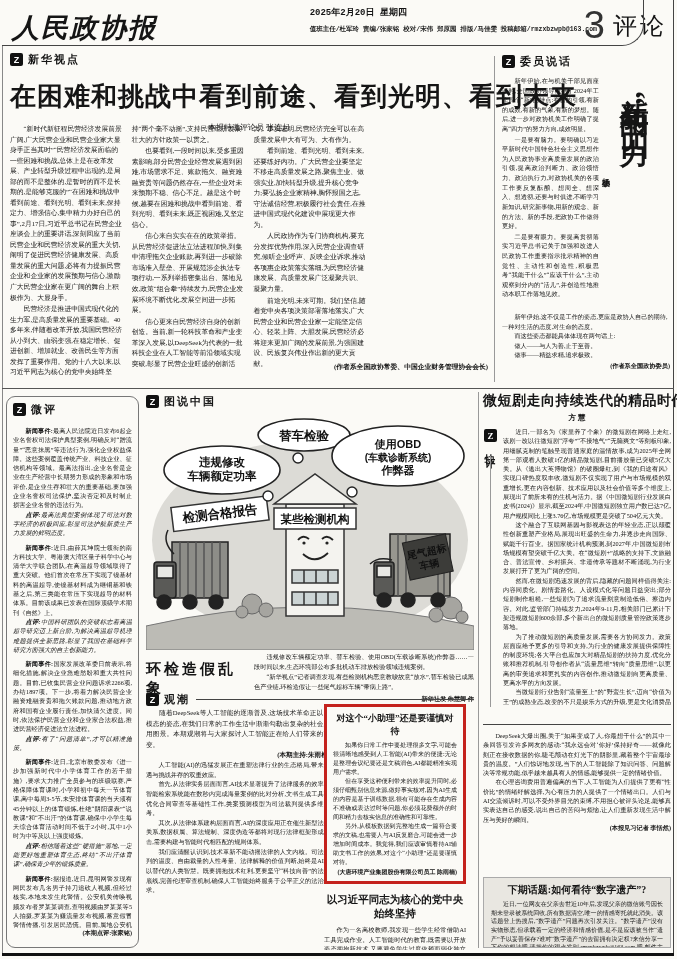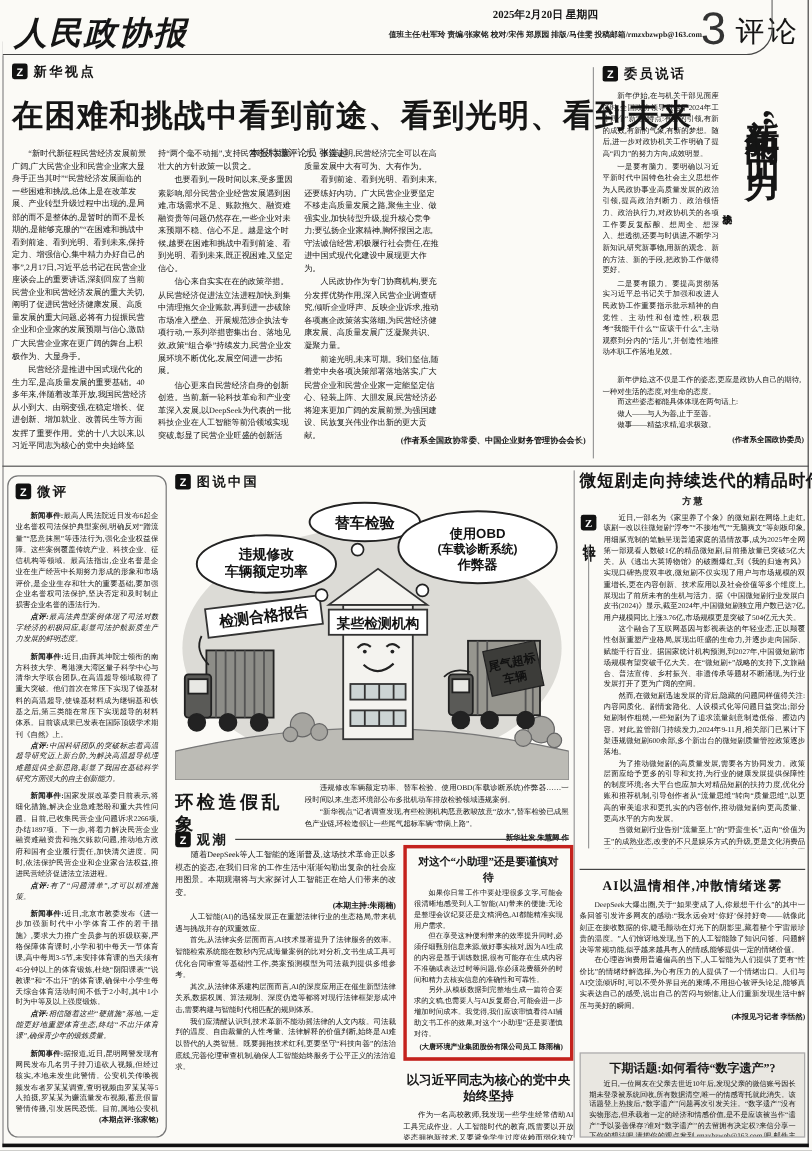--- a/index.html
+++ b/index.html
@@ -5,21 +5,21 @@
   * { box-sizing: border-box; margin: 0; padding: 0; }
   html,body { background:#888; }
   .page {
     position: relative; width: 677px; height: 959px; margin: 0 auto;
     background: #fbfaf6; color: #151515; overflow: hidden;
     font-family: "Liberation Serif", "DejaVu Serif", serif;
   }
   
   .logo { position:absolute; left:12px; top:10px; font-size:27px; font-weight:bold; font-style:italic;
           letter-spacing:2px; font-family:"DejaVu Serif",serif; }
-  .mast-right { position:absolute; right:92px; top:6px; text-align:center; font-family:Liberation Serif, serif; }
+  .mast-right { position:absolute; right:80px; top:6px; text-align:left; font-family:Liberation Mono, monospace; }
   .date-line { font-size:9px; font-weight:bold; }
   .credits { font-size:6.5px; font-weight:bold; margin-top:6px; color:#222; }
   .pagenum-block { position:absolute; right:10px; top:4px; display:flex; align-items:center; gap:8px; }
   .pagenum { font-size:38px; font-family:"Liberation Sans","DejaVu Sans",sans-serif; color:#333; }
   .pagesec { font-size:24px; font-weight:normal; font-family:"Liberation Sans","DejaVu Sans",sans-serif; letter-spacing:3px; }
   .mast-corner { position:absolute; top:0; left:2px; width:642px; height:46px;
     border-bottom:1.5px solid #444; border-right:1.5px solid #444; border-bottom-right-radius:22px; }
   .frame-right { position:absolute; top:0; right:3px; bottom:3px; border-left:1.5px solid #444; }
   .frame-left  { position:absolute; top:46px; left:2px; bottom:3px; border-left:1px solid #888; }
   .frame-bottom{ position:absolute; left:2px; right:3px; bottom:3px; border-top:3px solid #111; }
@@ -81,21 +81,21 @@
   .gc-line { flex:1; border-top:1px solid #444; }
   .gc-left { position:absolute; left:146px; top:708px; width:184px; height:240px; overflow:hidden; }
   .gc-headline { text-align:center; font-family:"Liberation Sans","DejaVu Sans",sans-serif;
                  font-weight:bold; font-size:19px; letter-spacing:4px; margin:2px 0 8px; }
   .gc-intro { font-size:6.6px; line-height:1.6; }
   .gc-intro p { text-indent:2em; text-align:justify; }
   .gc-host { text-align:right; font-size:6.6px; font-weight:bold; margin-top:1px; }
   .sub-headline { text-align:center; font-weight:bold; font-size:11px; letter-spacing:1px; margin:9px 0 5px; }
   .gc-body { font-size:6.2px; line-height:1.55; }
   .gc-body p { text-indent:2em; text-align:justify; }
-  .gc-right { position:absolute; left:336px; top:704px; width:142px; height:246px; overflow:hidden; }
+  .gc-right { position:absolute; left:324px; top:704px; width:142px; height:246px; overflow:hidden; }
   .red-box { border:3px solid #c4221d; padding:5px 6px 4px; background:#fbfaf6; }
   .red-title { text-align:center; font-weight:bold; font-size:9px; margin-bottom:3px; }
   .red-body { font-size:6px; line-height:1.5; }
   .red-body p { text-indent:2em; text-align:justify; }
   .red-attr { font-size:6px; margin-top:1px; }
   .edu-headline { text-align:center; font-weight:bold; font-size:10.5px; margin:9px 0 4px; }
 
   
   .drama { position:absolute; left:483px; top:392px; width:188px; }
   .drama-headline { text-align:center; font-weight:bold; font-size:14px; letter-spacing:0.5px; white-space:nowrap; }
@@ -374,21 +374,20 @@
           <p>这个融合了互联网基因与影视表达的年轻业态,正以颠覆性创新重塑产业格局,展现出旺盛的生命力,并逐步走向国际、赋能千行百业。据国家统计机构预测,到2027年,中国微短剧市场规模有望突破千亿大关。在“微短剧+”战略的支持下,文旅融合、普法宣传、乡村振兴、非遗传承等题材不断涌现,为行业发展打开了更为广阔的空间。</p>
           <p>然而,在微短剧迅速发展的背后,隐藏的问题同样值得关注:内容同质化、剧情套路化、人设模式化等问题日益突出;部分短剧制作粗糙,一些短剧为了追求流量刻意制造低俗、擦边内容。对此,监管部门持续发力,2024年9-11月,相关部门已累计下架违规微短剧600余部,多个新出台的微短剧质量管控政策逐步落地。</p>
           <p>为了推动微短剧的高质量发展,需要各方协同发力。政策层面应给予更多的引导和支持,为行业的健康发展提供保障性的制度环境;各大平台也应加大对精品短剧的扶持力度,优化分账和推荐机制,引导创作者从“流量思维”转向“质量思维”,以更高的审美追求和更扎实的内容创作,推动微短剧向更高质量、更高水平的方向发展。</p>
           <p>当微短剧行业告别“流量至上”的“野蛮生长”,迈向“价值为王”的成熟业态,改变的不只是娱乐方式的升级,更是文化消费品质的跃升。精品化才是微短剧的未来,期待微短剧创造出更多“小而美”“小而精”的时代佳作。</p>
         </div>
     </div>
   </div>
   <div class="hr-right"></div>
 
   <div class="warmth">
-    <div class="warmth-headline">AI以温情相伴,冲散情绪迷雾</div>
     <div class="warmth-body">
         <p>DeepSeek大爆出圈,关于“如果变成了人,你最想干什么”的其中一条回答引发许多网友的感动:“我永远会对‘你好’保持好奇——就像此刻正在接收数据的你,睫毛颤动在灯光下的阴影里,藏着整个宇宙最珍贵的温度。”人们惊讶地发现,当下的人工智能除了知识问答、问题解决等常规功能,似乎越来越具有人的情感,能够提供一定的情绪价值。</p>
         <p>在心理咨询费用普遍偏高的当下,人工智能为人们提供了更有“性价比”的情绪纾解选择,为心有压力的人提供了一个情绪出口。人们与AI交流倾诉时,可以不受外界目光的束缚,不用担心被评头论足,能够真实表达自己的感受,说出自己的苦闷与烦恼,让人们重新发现生活中解压与美好的瞬间。</p>
       </div>
     <div class="attribution warmth-attr">(本报见习记者 李恬然)</div>
   </div>
 
   <div class="next-box">
     <div class="next-title">下期话题:如何看待“数字遗产”?</div>
     <div class="next-body">

